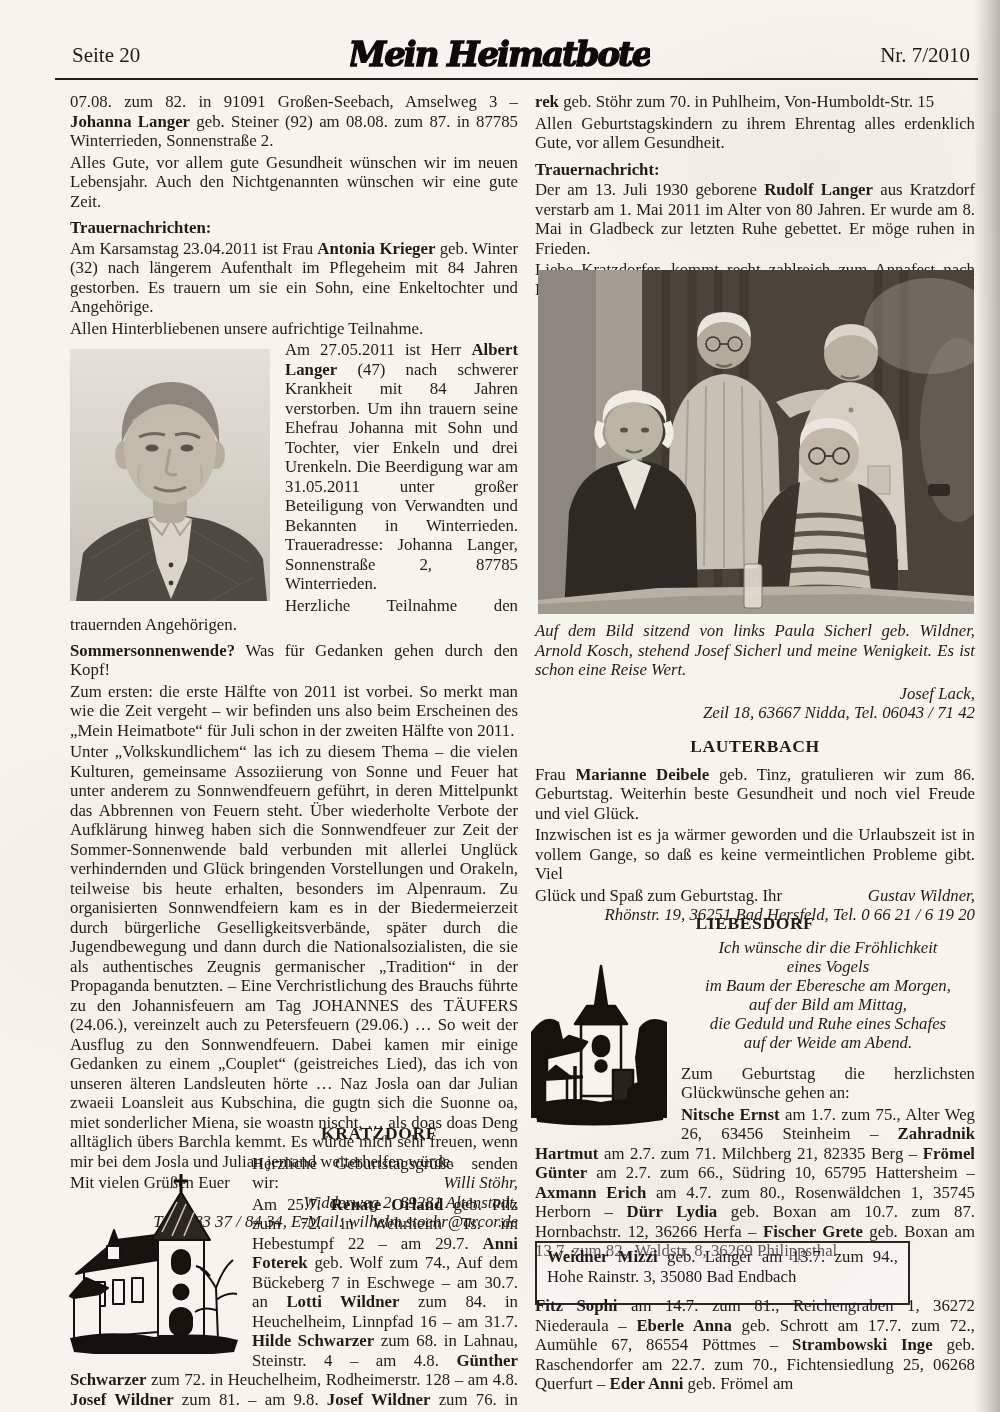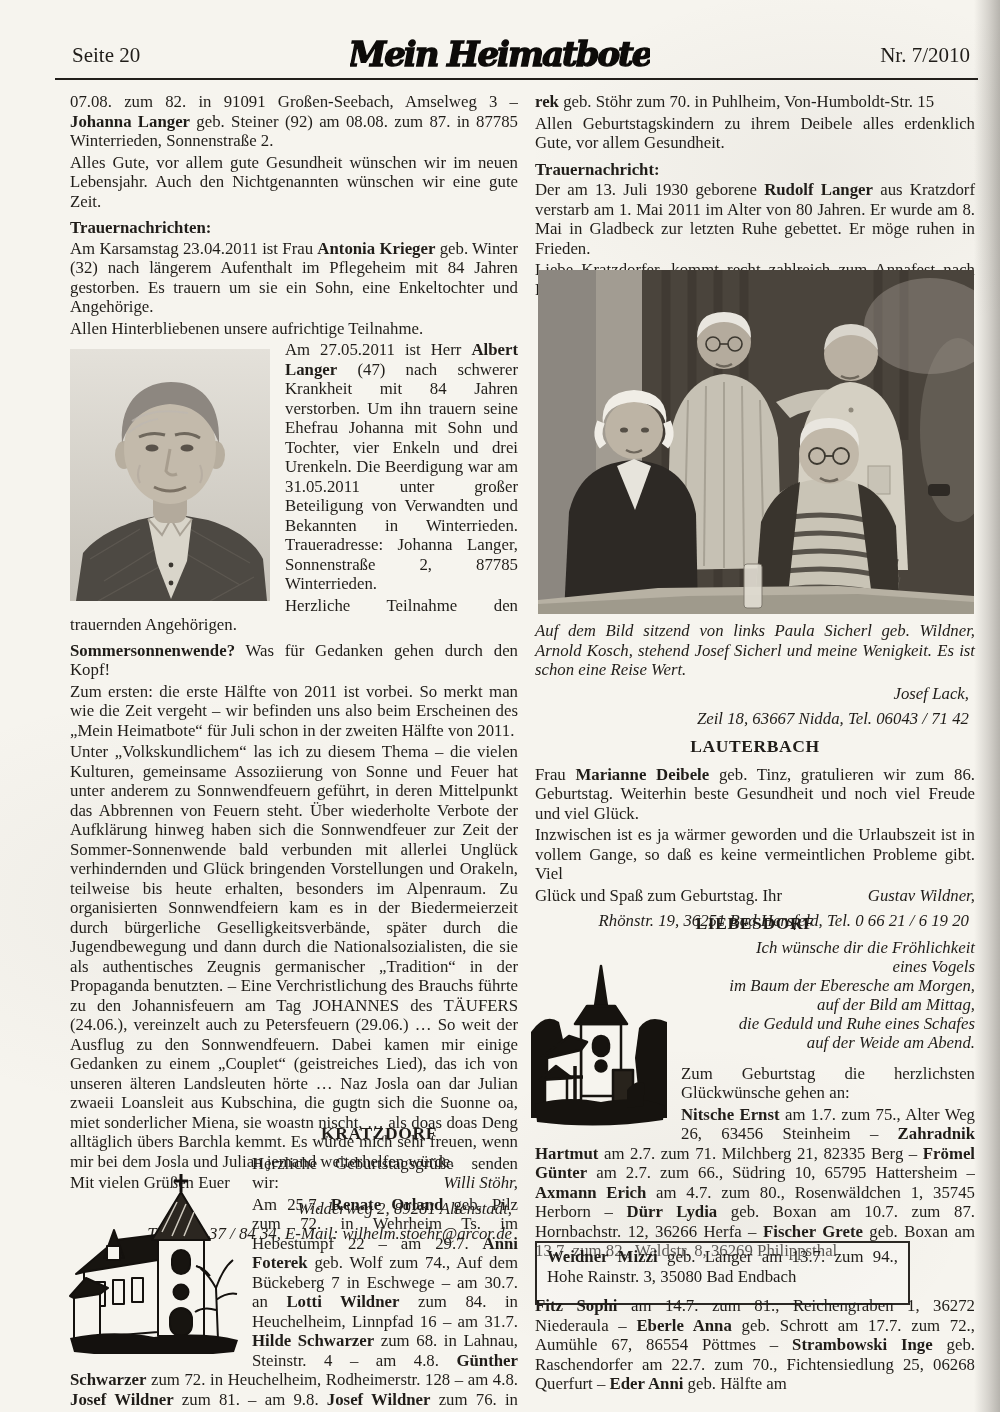--- a/index.html
+++ b/index.html
@@ -32,26 +32,26 @@
   #rc-caption{left:535px;top:621px;width:440px;}
   #rc-lauterbach{left:535px;top:737px;width:440px;}
   #rc-liebesdorf{left:535px;top:914px;width:440px;}
   #rc-box{left:535px;top:1241px;width:375px;border:2px solid #2b2824;padding:4px 10px 15px 10px;box-sizing:border-box;background:rgba(255,255,255,.25);}
   #rc-final{left:535px;top:1296px;width:440px;}
   .sec-heading{font-weight:bold;text-align:center;letter-spacing:.6px;font-size:17.5px;margin:0 0 8px 0;}
   .sub-heading{font-weight:bold;margin:7px 0 1px 0;text-align:left;}
   .sig-line{overflow:hidden;margin-top:1px;}
   .sig-line .left{float:left;}
   .sig-line .right{float:right;font-style:italic;}
-  .right-it{ text-align:right;font-style:italic;margin:6px;font-family:Liberation Serif, serif;}
+  .right-it{ text-align:right;font-style:italic;margin:0;font-family:Liberation Serif, serif;}
   .caption{font-style:italic;}
   .portrait-float{float:left;width:200px;height:252px;margin:9px 15px 4px 0;background:#d9d6cf;}
   .church-k-float{float:left;width:176px;height:194px;margin:6px 10px 2px -4px;}
   .church-l-float{float:left;width:140px;height:170px;margin:22px 12px 4px -6px;}
-  .poem{font-style:italic;text-align:right;line-height:19px;margin-bottom:6px;}
+  .poem{font-style:italic;text-align:center;line-height:19px;margin-bottom:6px;}
   .kr-heading{font-weight:bold;letter-spacing:.6px;font-size:17.5px;margin:0 0 10px 170px;text-align:center;}
   svg{display:block;}
 </style>
 </head>
 <body>
 
 <div class="page">
   <div class="texture"></div>
 
   <div class="head-label" id="page-number">Seite 20</div>
@@ -148,21 +148,21 @@
           <path d="M152,180 L150,128 M150,128 q-9,-16 -19,-22 M150,128 q7,-20 17,-28 M150,140 q11,-8 21,-6 M150,150 q-12,-4 -21,2 M144,116 q-6,-8 -14,-10"></path>
         </g>
       </svg>
     </div>
     <p>Herzliche Geburtstagsgrüße senden wir:</p>
     <p><span>Am 25.7. </span><b>Renate Orland</b><span> geb. Pilz zum 72. in Wehrheim Ts. im Hebestumpf 22 – am 29.7. </span><b>Anni Foterek</b><span> geb. Wolf zum 74., Auf dem Bückeberg 7 in Eschwege – am 30.7. an </span><b>Lotti Wildner</b><span> zum 84. in Heuchelheim, Linnpfad 16 – am 31.7. </span><b>Hilde Schwarzer</b><span> zum 68. in Lahnau, Steinstr. 4 – am 4.8. </span><b>Günther Schwarzer</b><span> zum 72. in Heuchelheim, Rodheimerstr. 128 – am 4.8. </span><b>Josef Wildner</b><span> zum 81. – am 9.8. </span><b>Josef Wildner</b><span> zum 76. in Weidenhausen, Röthenbach 49 – am 11.8. </span><b>Emma Kosa-</b></p>
   </div>
 
   <div class="col" id="rc-top">
     <p><b>rek</b><span> geb. Stöhr zum 70. in Puhlheim, Von-Humboldt-Str. 15</span></p>
-    <p>Allen Geburtstagskindern zu ihrem Deibele alles erdenklich Gute, vor allem Gesundheit.</p>
+    <p>Allen Geburtstagskindern zu ihrem Ehrentag alles erdenklich Gute, vor allem Gesundheit.</p>
     <p class="sub-heading">Trauernachricht:</p>
     <p><span>Der am 13. Juli 1930 geborene </span><b>Rudolf Langer</b><span> aus Kratzdorf verstarb am 1. Mai 2011 im Alter von 80 Jahren. Er wurde am 8. Mai in Gladbeck zur letzten Ruhe gebettet. Er möge ruhen in Frieden.</span></p>
     <p>Liebe Kratzdorfer, kommt recht zahlreich zum Annafest nach Fulda.</p>
   </div>
 
   <div class="col" id="rc-photo">
     <svg viewBox="0 0 436 344" width="436" height="344">
       <rect width="436" height="344" fill="#4a443c"></rect>
       <rect x="0" width="82" height="344" fill="#8c8780"></rect>
       <rect x="58" width="46" height="344" fill="#a29c92"></rect>
@@ -288,17 +288,17 @@
     </div>
     <p style="margin-top:12px;">Zum Geburtstag die herzlichsten Glückwünsche gehen an:</p>
     <p><b>Nitsche Ernst</b><span> am 1.7. zum 75., Alter Weg 26, 63456 Steinheim – </span><b>Zahradnik Hartmut</b><span> am 2.7. zum 71. Milchberg 21, 82335 Berg – </span><b>Frömel Günter</b><span> am 2.7. zum 66., Südring 10, 65795 Hattersheim – </span><b>Axmann Erich</b><span> am 4.7. zum 80., Rosenwäldchen 1, 35745 Herborn – </span><b>Dürr Lydia</b><span> geb. Boxan am 10.7. zum 87. Hornbachstr. 12, 36266 Herfa – </span><b>Fischer Grete</b><span> geb. Boxan am 13.7. zum 82., Waldstr. 8, 36269 Philippsthal</span></p>
   </div>
 
   <div class="col" id="rc-box">
     <p><b>Weidner Mizzi</b><span> geb. Langer am 13.7. zum 94., Hohe Rainstr. 3, 35080 Bad Endbach</span></p>
   </div>
 
   <div class="col" id="rc-final">
-    <p><b>Fitz Sophi</b><span> am 14.7. zum 81., Reichengraben 1, 36272 Niederaula – </span><b>Eberle Anna</b><span> geb. Schrott am 17.7. zum 72., Aumühle 67, 86554 Pöttmes – </span><b>Strambowski Inge</b><span> geb. Raschendorfer am 22.7. zum 70., Fichtensiedlung 25, 06268 Querfurt – </span><b>Eder Anni</b><span> geb. Hälfte am</span></p>
+    <p><b>Fitz Sophi</b><span> am 14.7. zum 81., Reichengraben 1, 36272 Niederaula – </span><b>Eberle Anna</b><span> geb. Schrott am 17.7. zum 72., Aumühle 67, 86554 Pöttmes – </span><b>Strambowski Inge</b><span> geb. Raschendorfer am 22.7. zum 70., Fichtensiedlung 25, 06268 Querfurt – </span><b>Eder Anni</b><span> geb. Frömel am</span></p>
   </div>
 
   <div class="scan-edge"></div>
 </div>
 
 </body></html>

